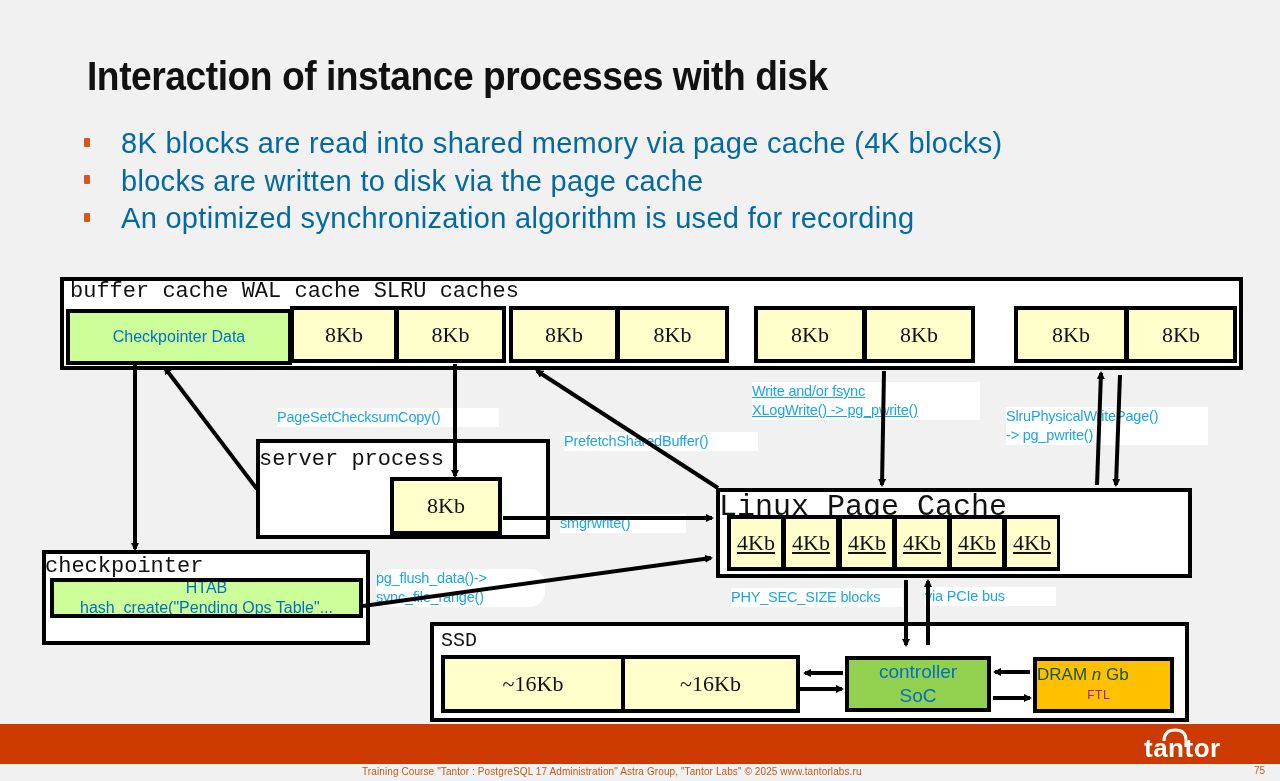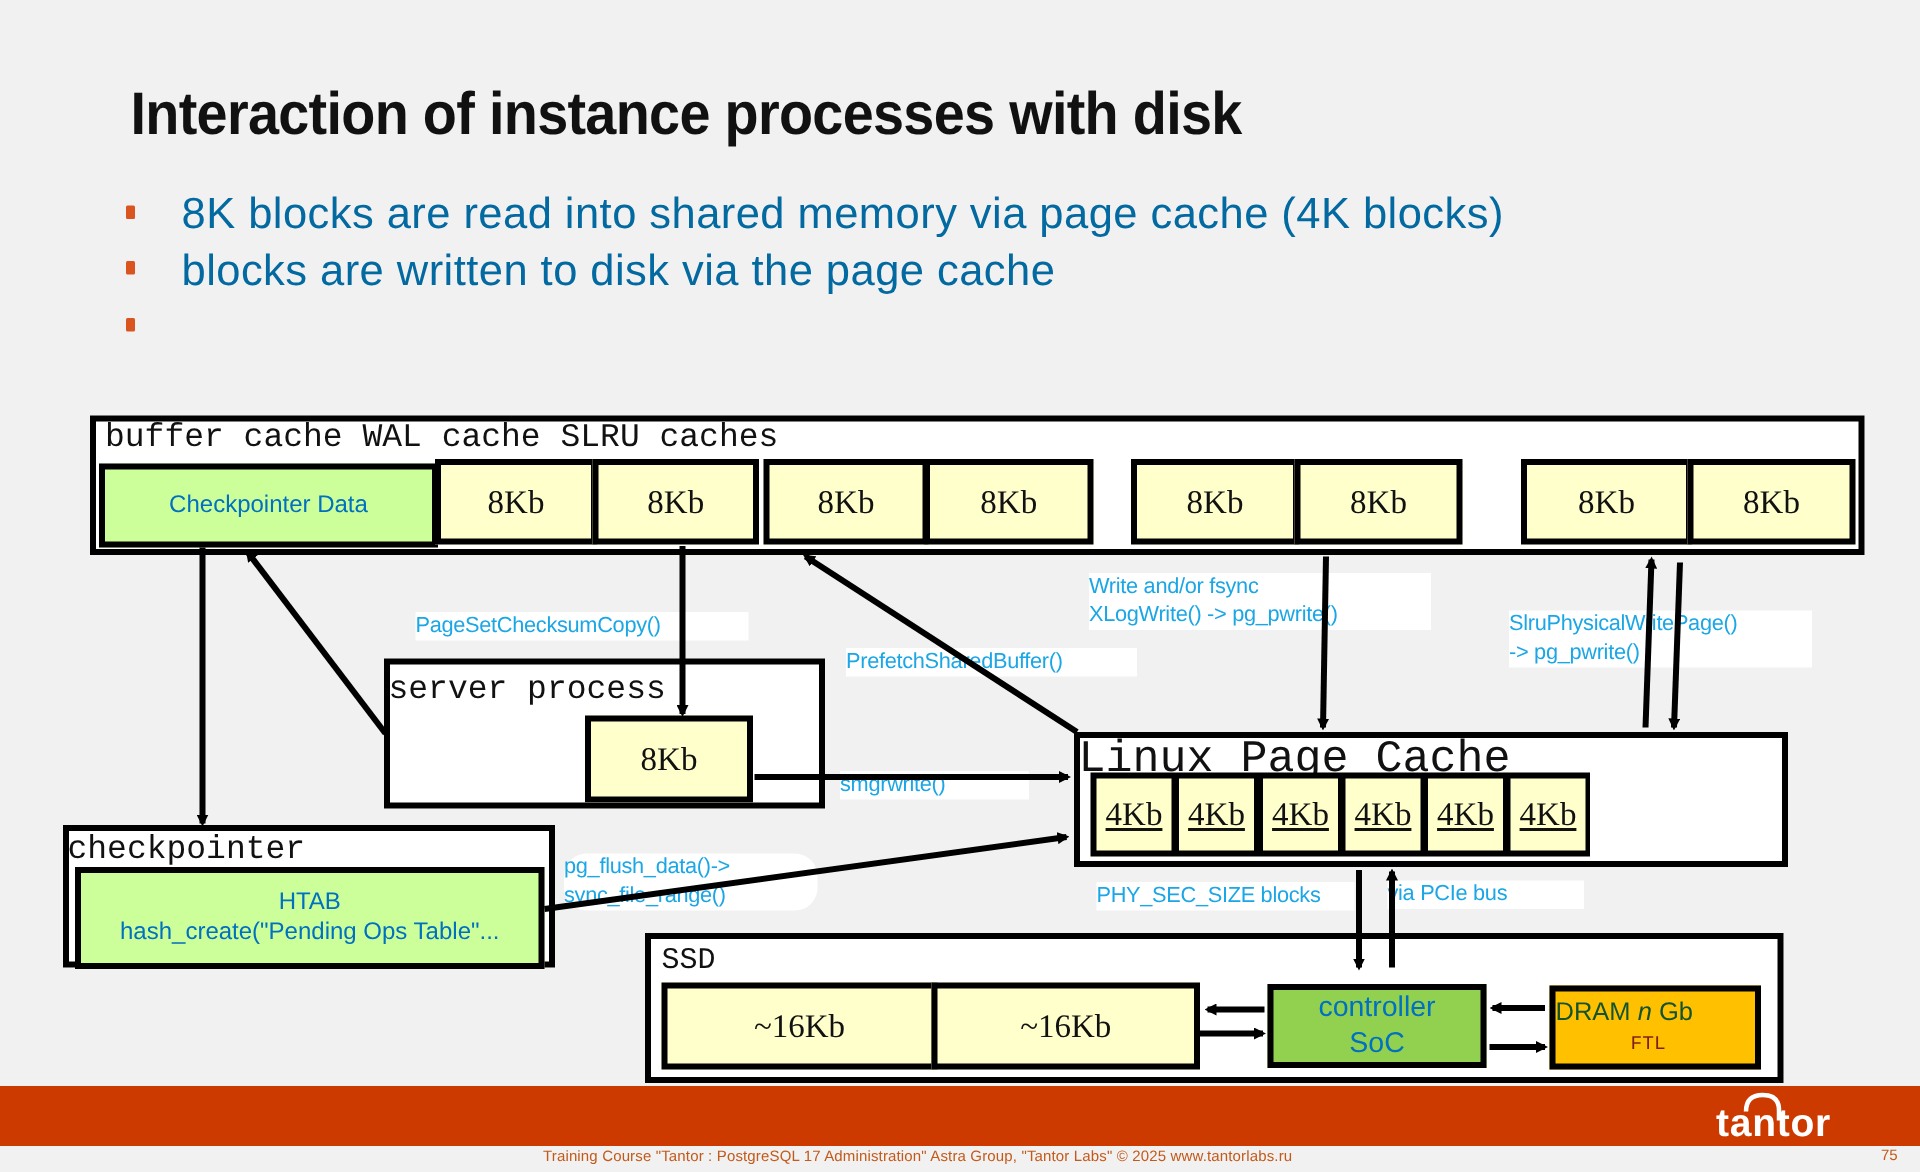--- a/index.html
+++ b/index.html
@@ -24,21 +24,21 @@
   .page-num { left:1254px; top:765px; font-size:10px; color:#c45a1a; }
   svg.lines { position:absolute; left:0; top:0; width:1280px; height:781px; pointer-events:none; }
 </style>
 </head>
 <body>
 
 <div class="abs title">Interaction of instance processes with disk</div>
 <ul class="abs bullets">
   <li><span class="dot"></span><span>8K blocks are read into shared memory via page cache (4K blocks)</span></li>
   <li><span class="dot"></span><span>blocks are written to disk via the page cache</span></li>
-  <li><span class="dot"></span></li>
+  <li><span class="dot"></span><span>An optimized synchronization algorithm is used for recording</span></li>
 </ul>
 
 <div class="box" style="left:60px; top:277px; width:1183px; height:93px;"></div>
 <div class="mono-label" style="left:70px; top:279px; font-size:22px;">buffer cache WAL cache SLRU caches</div>
 <div class="cell green" style="left:66px; top:309px; width:226px; height:56px;">
   <span class="bluetxt" style="font-family:'Liberation Sans',sans-serif; font-size:16px;">Checkpointer Data</span>
 </div>
 
 <div class="cell cell8" style="left:290px; top:306px; width:108px; height:57px;">8Kb</div>
 <div class="cell cell8" style="left:395px; top:306px; width:111px; height:57px;">8Kb</div>
@@ -50,21 +50,21 @@
 
 <div class="cell cell8" style="left:1014px; top:306px; width:114px; height:57px;">8Kb</div>
 <div class="cell cell8" style="left:1125px; top:306px; width:112px; height:57px;">8Kb</div>
 
 <div class="box" style="left:256px; top:439px; width:294px; height:100px;"></div>
 <div class="mono-label" style="left:259px; top:447px; font-size:22px;">server process</div>
 <div class="cell cell8" style="left:390px; top:477px; width:112px; height:58px;">8Kb</div>
 
 <div class="box" style="left:42px; top:550px; width:328px; height:95px;"></div>
 <div class="mono-label" style="left:45px; top:554px; font-size:22px;">checkpointer</div>
-<div class="cell green" style="left:50px; top:578px; width:313px; height:68px; flex-direction:column; font-family:'Liberation Sans',sans-serif; overflow:hidden;">
+<div class="cell green" style="left:50px; top:578px; width:313px; height:40px; flex-direction:column; font-family:'Liberation Sans',sans-serif; overflow:hidden;">
   <span class="bluetxt" style="font-size:16px; line-height:20px;">HTAB</span>
   <span class="bluetxt" style="font-size:16px; line-height:20px; white-space:nowrap;">hash_create("Pending Ops Table"...</span>
 </div>
 
 <div class="box" style="left:716px; top:488px; width:476px; height:90px;"></div>
 <div class="mono-label" style="left:719px; top:490px; font-size:30px;">Linux Page Cache</div>
 <div class="abs" style="left:727px; top:515px; width:333px; height:56px; background:#000;"></div>
 <div class="cell cell4" style="left:731px; top:519px; width:50px; height:48px; border:none;">4Kb</div>
 <div class="cell cell4" style="left:786px; top:519px; width:50px; height:48px; border:none;">4Kb</div>
 <div class="cell cell4" style="left:842px; top:519px; width:50px; height:48px; border:none;">4Kb</div>
@@ -75,26 +75,26 @@
 <div class="box" style="left:430px; top:622px; width:759px; height:100px;"></div>
 <div class="mono-label" style="left:441px; top:629px; font-size:20px;">SSD</div>
 <div class="cell" style="left:441px; top:655px; width:184px; height:58px; font-size:22px;">~16Kb</div>
 <div class="cell" style="left:621px; top:655px; width:179px; height:58px; font-size:22px;">~16Kb</div>
 <div class="cell green2" style="left:845px; top:656px; width:146px; height:56px; flex-direction:column; font-family:'Liberation Sans',sans-serif;">
   <span class="bluetxt" style="font-size:19px; line-height:24px;">controller</span>
   <span class="bluetxt" style="font-size:19px; line-height:24px;">SoC</span>
 </div>
 <div class="cell orange" style="left:1033px; top:657px; width:141px; height:56px; flex-direction:column; align-items:flex-start;">
   <span style="font-family:'Liberation Sans',sans-serif; font-size:17px; line-height:22px; color:#14532d;"><span>DRAM </span><i>n</i><span> Gb</span></span>
-  <span style="font-family:'Liberation Mono',monospace; font-size:13px; line-height:20px; color:#7f1d1d; margin-left:50px;">FTL</span>
+  <span style="font-family:'Liberation Mono',monospace; font-size:13px; line-height:20px; color:#a21caf; margin-left:50px;">FTL</span>
 </div>
 
 <div class="lbl" style="left:277px; top:408px; width:222px;">PageSetChecksumCopy()</div>
 <div class="lbl" style="left:564px; top:432px; width:194px;">PrefetchSharedBuffer()</div>
-<div class="lbl" style="left:726px; top:382px; width:228px;">
+<div class="lbl" style="left:752px; top:382px; width:228px;text-decoration:underline;">
   <div>Write and/or fsync</div>
   <div>XLogWrite() -&gt; pg_pwrite()</div>
 </div>
 <div class="lbl" style="left:1006px; top:407px; width:202px;">
   <div>SlruPhysicalWritePage()</div>
   <div>-&gt; pg_pwrite()</div>
 </div>
 <div class="lbl" style="left:560px; top:514px; width:126px;">smgrwrite()</div>
 <div class="lbl" style="left:376px; top:569px; width:169px;border-radius:15px;">
   <div>pg_flush_data()-&gt;</div>

